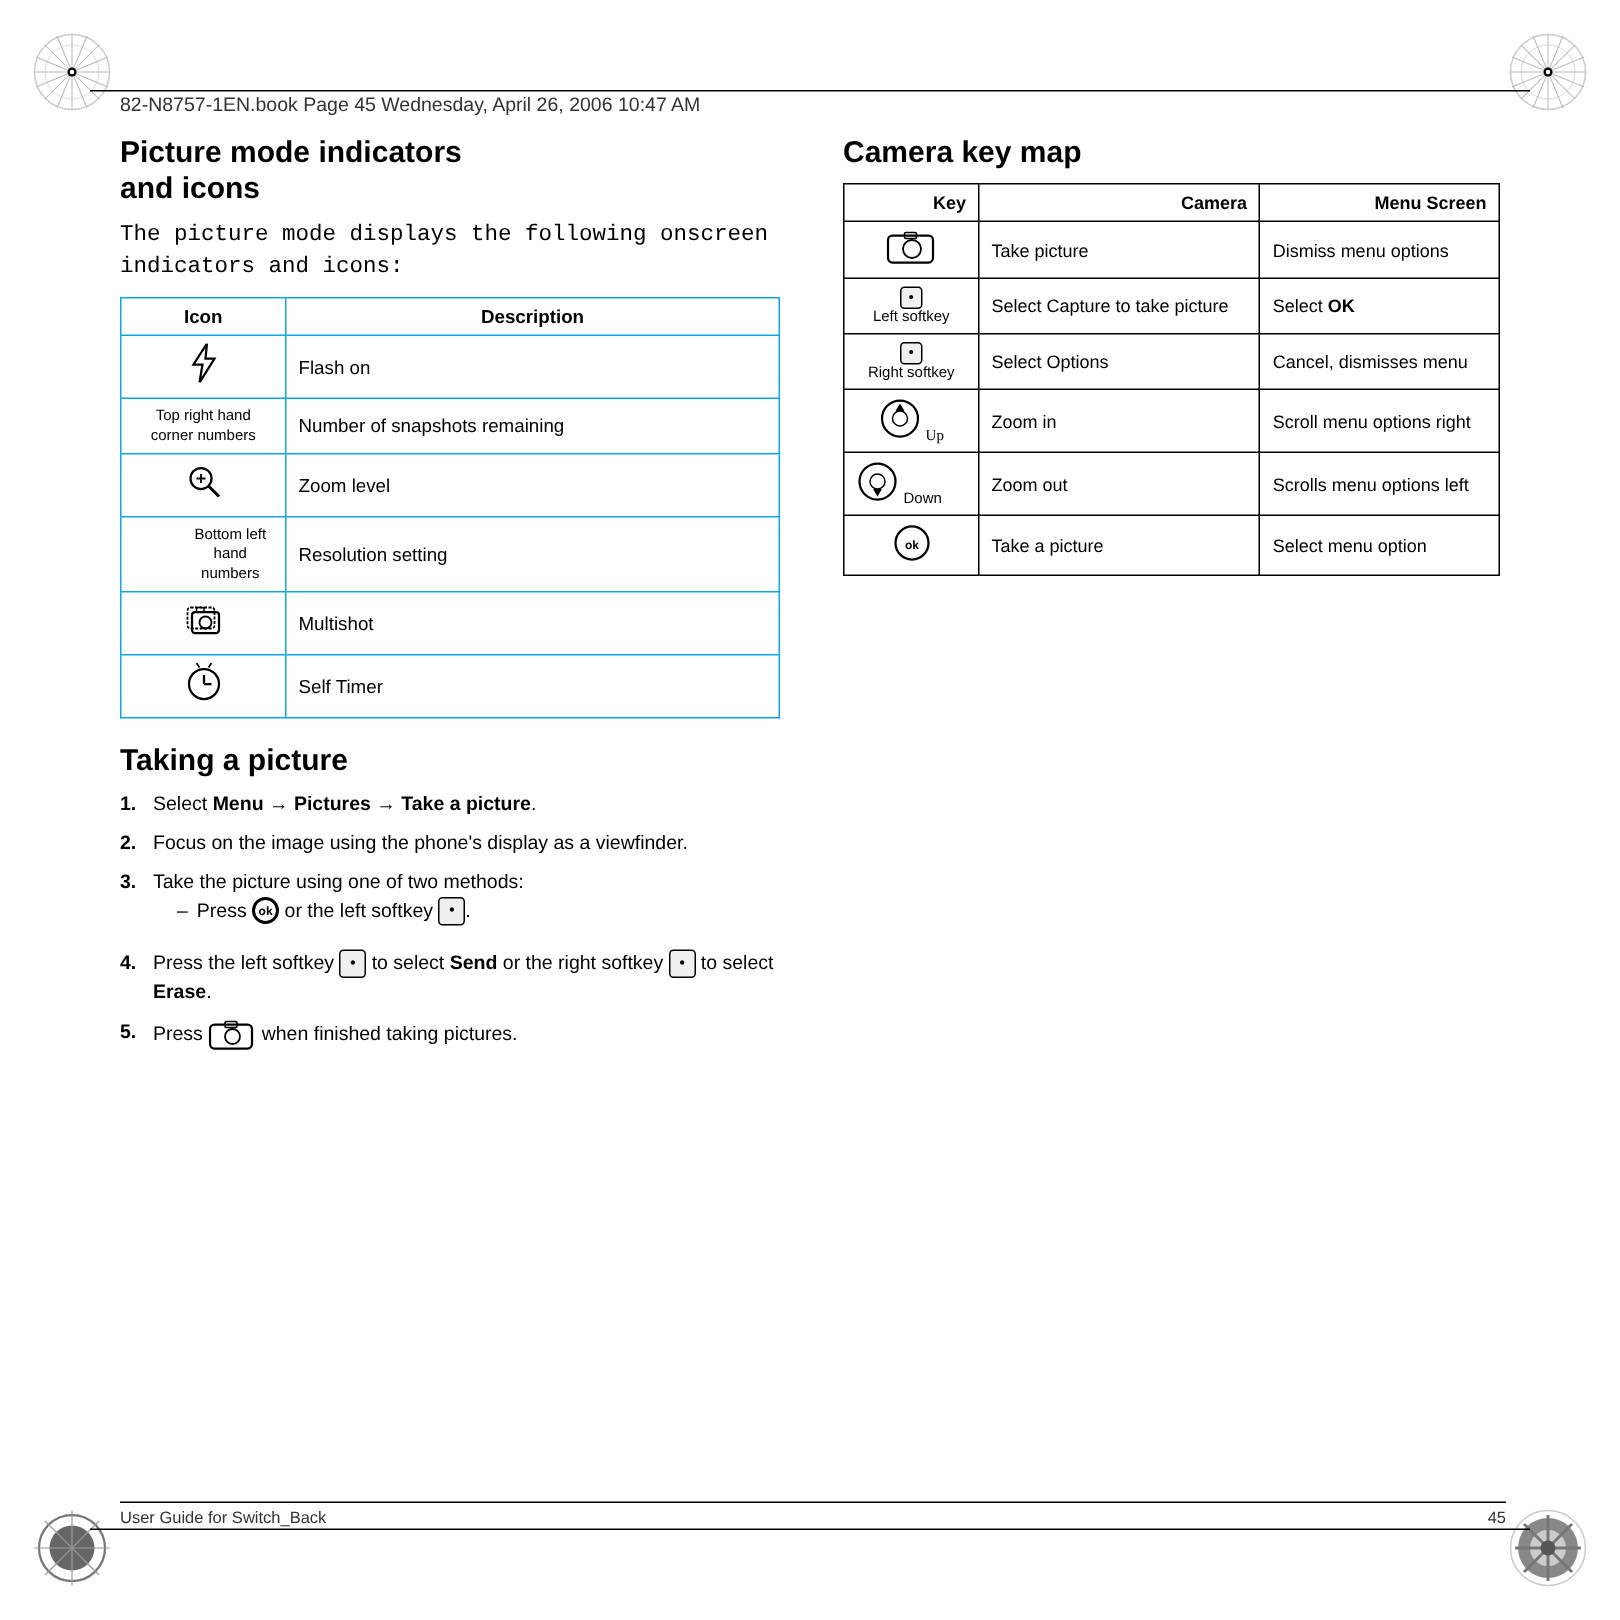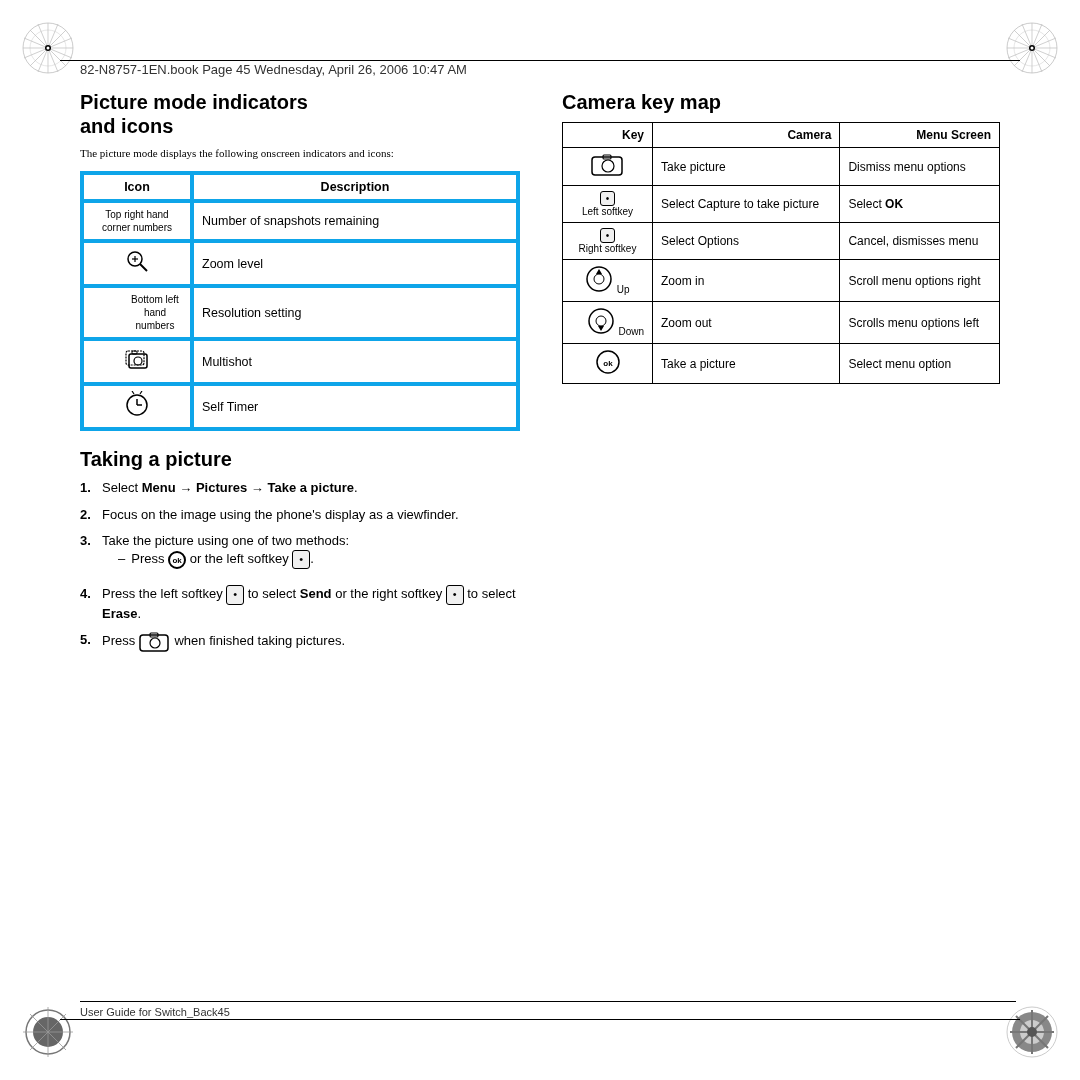--- a/index.html
+++ b/index.html
@@ -53,22 +53,23 @@
       font-size: 13px;
       color: #333;
       font-family: Arial, sans-serif;
     }
 
     
     .footer-area {
       position: absolute;
       bottom: 62px;
       left: 80px;
-      right: 64px;
+      right: 76px;
       display: flex;
+      justify-content: space-between;
       font-size: 11px;
       font-family: Arial, sans-serif;
       color: #333;
       border-top: 1px solid #000;
       padding-top: 4px;
     }
 
     
     .main-content {
       position: absolute;
@@ -91,35 +92,35 @@
     
     .section-title {
       font-size: 20px;
       font-weight: bold;
       font-family: Arial, sans-serif;
       line-height: 1.2;
       margin-bottom: 8px;
     }
 
     .section-subtitle {
-      font-size: 11px;
-      font-family: Liberation Serif, serif;
+      font-size: 15px;
+      font-family: Liberation Mono, monospace;
       margin-bottom: 10px;
       line-height: 1.4;
     }
 
     
     table {
       border-collapse: collapse;
       width: 100%;
       font-size: 12.5px;
     }
 
     .icon-table th, .icon-table td {
-      border: 4px solid #0ea5e9;
+      border: 1px solid #0ea5e9;
       padding: 5px 8px;
       vertical-align: middle;
       font-family: Arial, sans-serif;
     }
 
     .icon-table th {
       font-weight: bold;
       background: #fff;
     }
 
@@ -323,20 +324,29 @@
       <div class="section-subtitle">The picture mode displays the following onscreen indicators and icons:</div>
 
       <table class="icon-table">
         <thead>
           <tr>
             <th>Icon</th>
             <th>Description</th>
           </tr>
         </thead>
         <tbody>
+          <tr>
+            <td class="icon-cell">
+              
+              <svg width="22" height="26" viewBox="0 0 22 26">
+                <polygon points="13,0 4,14 10,14 8,26 18,10 12,10" fill="none" stroke="#000" stroke-width="1.5"></polygon>
+              </svg>
+            </td>
+            <td>Flash on</td>
+          </tr>
           <tr>
             <td class="icon-cell" style="font-size:10px; font-family:Arial; line-height:1.3; text-align:center;">
               Top right hand<br>corner numbers
             </td>
             <td>Number of snapshots remaining</td>
           </tr>
           <tr>
             <td class="icon-cell">
               
               <svg width="26" height="26" viewBox="0 0 26 26">
@@ -475,28 +485,28 @@
           <td>Cancel, dismisses menu</td>
         </tr>
 
         <tr>
           <td style="text-align:center;">
             <svg width="28" height="28" viewBox="0 0 28 28">
               <circle cx="14" cy="14" r="12" fill="none" stroke="#000" stroke-width="1.5"></circle>
               <circle cx="14" cy="14" r="5" fill="none" stroke="#000" stroke-width="1"></circle>
               <polygon points="14,4 11,9 17,9" fill="#000"></polygon>
             </svg>
-            <span style="font-size:10px; font-family:Liberation Sans, sans-serif;">Up</span>
+            <span style="font-size:10px; font-family:Liberation Serif, serif;">Up</span>
           </td>
           <td>Zoom in</td>
           <td>Scroll menu options right</td>
         </tr>
 
         <tr>
-          <td style="text-align:right;">
+          <td style="text-align:left;">
             <svg width="28" height="28" viewBox="0 0 28 28">
               <circle cx="14" cy="14" r="12" fill="none" stroke="#000" stroke-width="1.5"></circle>
               <circle cx="14" cy="14" r="5" fill="none" stroke="#000" stroke-width="1"></circle>
               <polygon points="14,24 11,19 17,19" fill="#000"></polygon>
             </svg>
             <span style="font-size:10px; font-family:Arial;">Down</span>
           </td>
           <td>Zoom out</td>
           <td>Scrolls menu options left</td>
         </tr>

